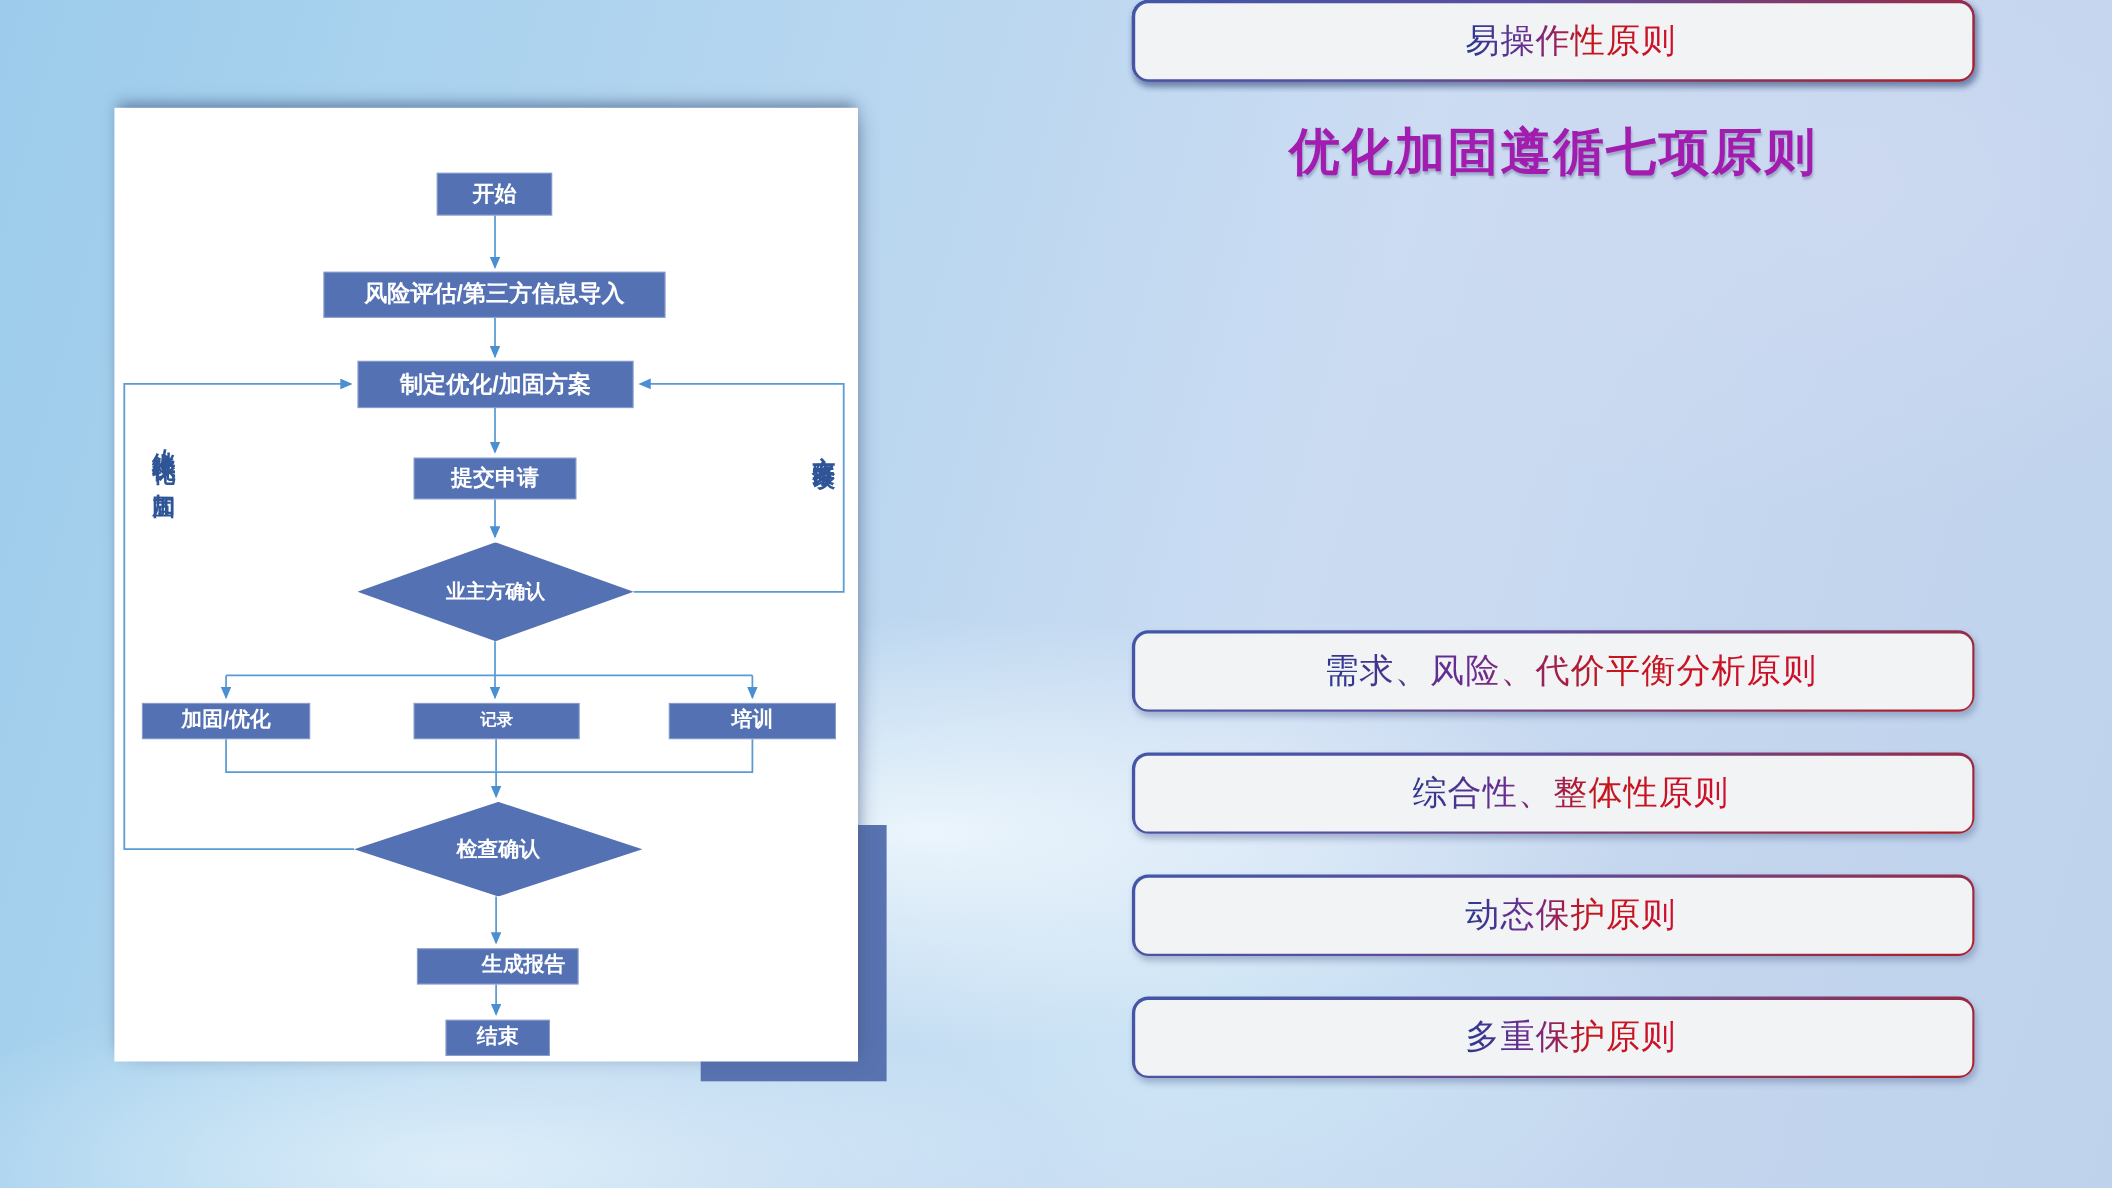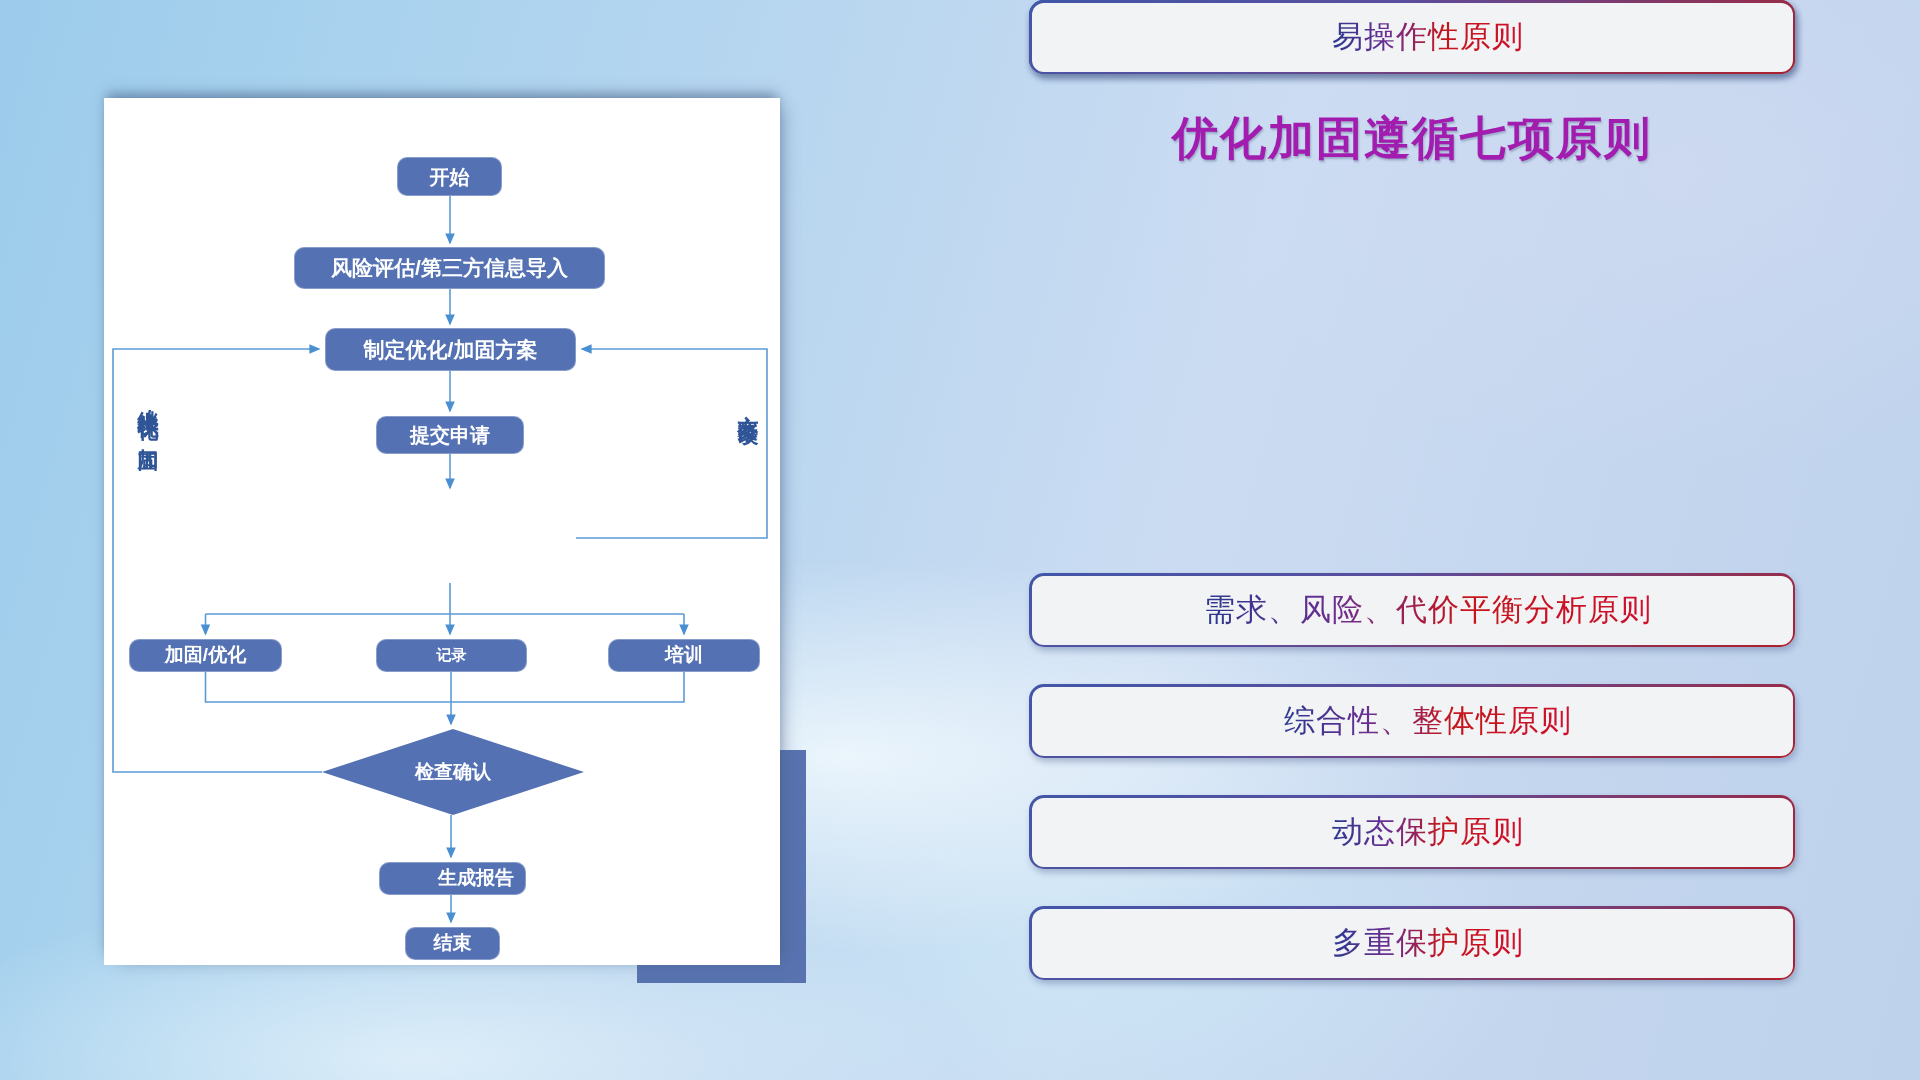--- a/index.html
+++ b/index.html
@@ -23,21 +23,21 @@
   .card{
     position:absolute; left:104px; top:98px; width:676px; height:867px;
     background:#ffffff; z-index:2;
     box-shadow:0 -7px 12px -3px rgba(55,75,115,0.55), 10px 4px 16px -6px rgba(80,100,140,0.35);
   }
   .flow-svg{ position:absolute; left:0; top:0; width:676px; height:867px; }
 
   .node{
     position:absolute; display:flex; align-items:center; justify-content:center;
     background:#5471b4; color:#ffffff; font-weight:bold;
-    border-radius:10px; border:1px solid rgba(255,255,255,0.30);
+    border-radius:0; border:1px solid rgba(255,255,255,0.30);
     text-align:center; line-height:1.1; z-index:3;
   }
   .diamond{
     position:absolute; display:flex; align-items:center; justify-content:center;
     background:#5471b4; color:#fff; font-weight:bold; text-align:center; z-index:3;
     clip-path:polygon(50% 0, 100% 50%, 50% 100%, 0 50%);
     border:none; border-radius:0;
   }
   .n-start    { left:293px; top:59px;  width:105px; height:39px; font-size:20px; }
   .n-risk     { left:190px; top:149px; width:311px; height:42px; font-size:21px; }
@@ -117,20 +117,21 @@
       <path d="M347,797 V824" marker-end="url(#arr)"></path>
       <path d="M218,674 H9 V251 H215" marker-end="url(#arr)"></path>
       <path d="M472,440 H663 V251 H478" marker-end="url(#arr)"></path>
     </g>
   </svg>
 
   <div class="node n-start">开始</div>
   <div class="node n-risk">风险评估/第三方信息导入</div>
   <div class="node n-plan">制定优化/加固方案</div>
   <div class="node n-submit">提交申请</div>
+  <div class="diamond n-owner">业主方确认</div>
   <div class="node n-reinforce">加固/优化</div>
   <div class="node n-record">记录</div>
   <div class="node n-training">培训</div>
   <div class="diamond n-check">检查确认</div>
   <div class="node n-report">生成报告</div>
   <div class="node n-end">结束</div>
 
   <div class="vlabel vlabel-left">继续优化/加固</div>
   <div class="vlabel vlabel-right">方案修改</div>
 </div>

